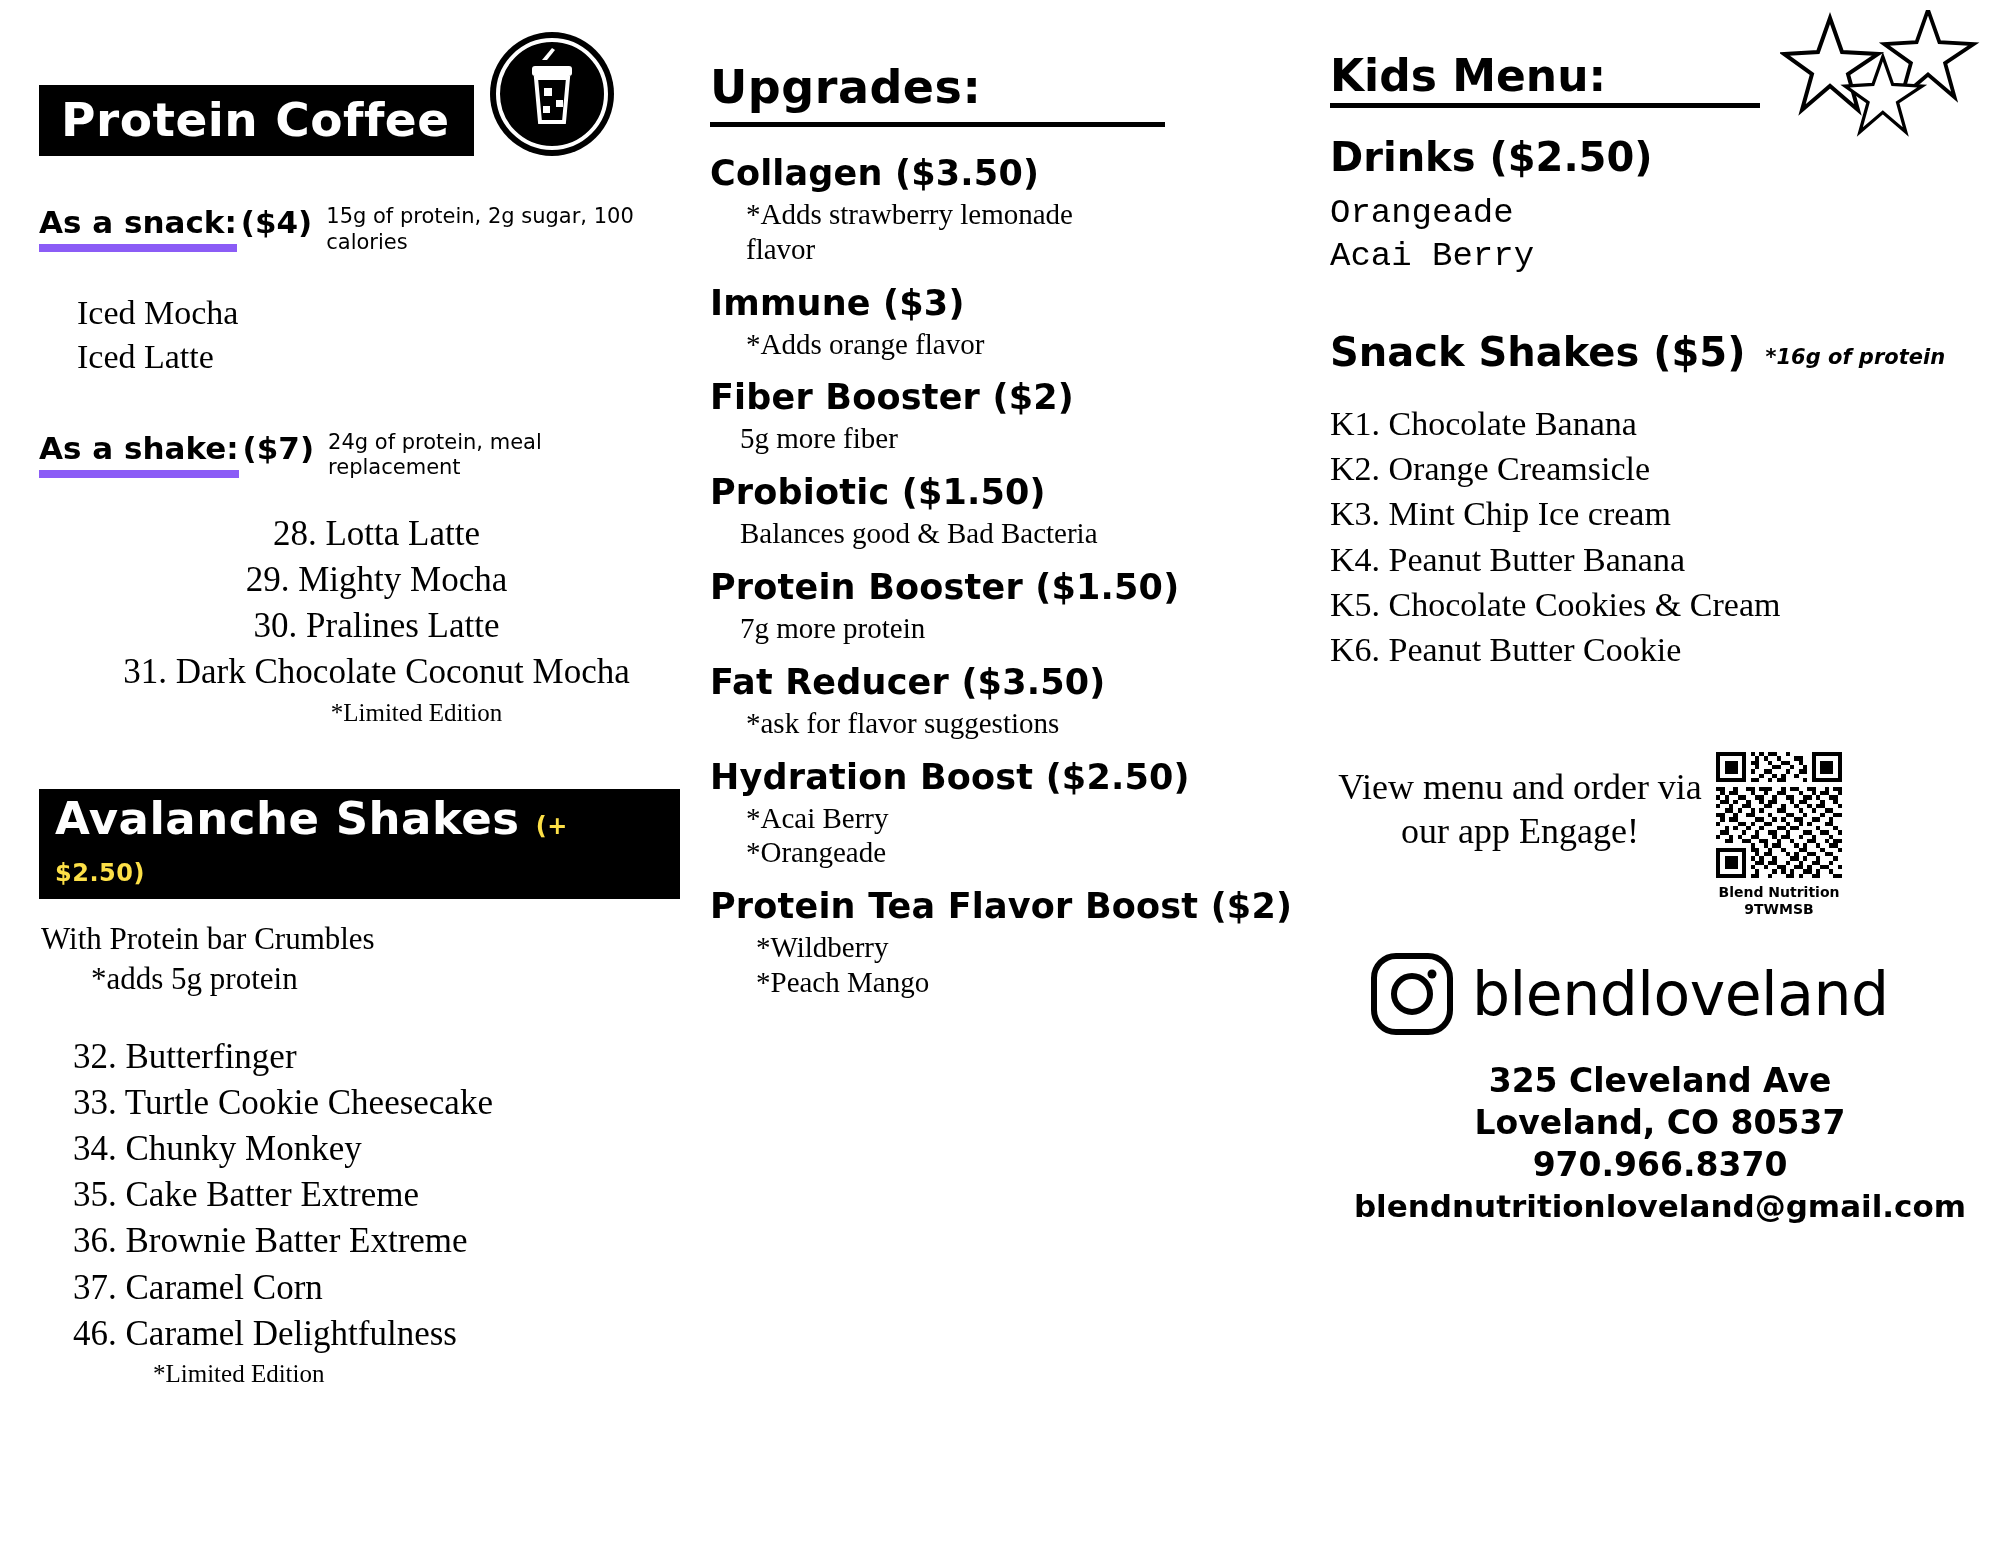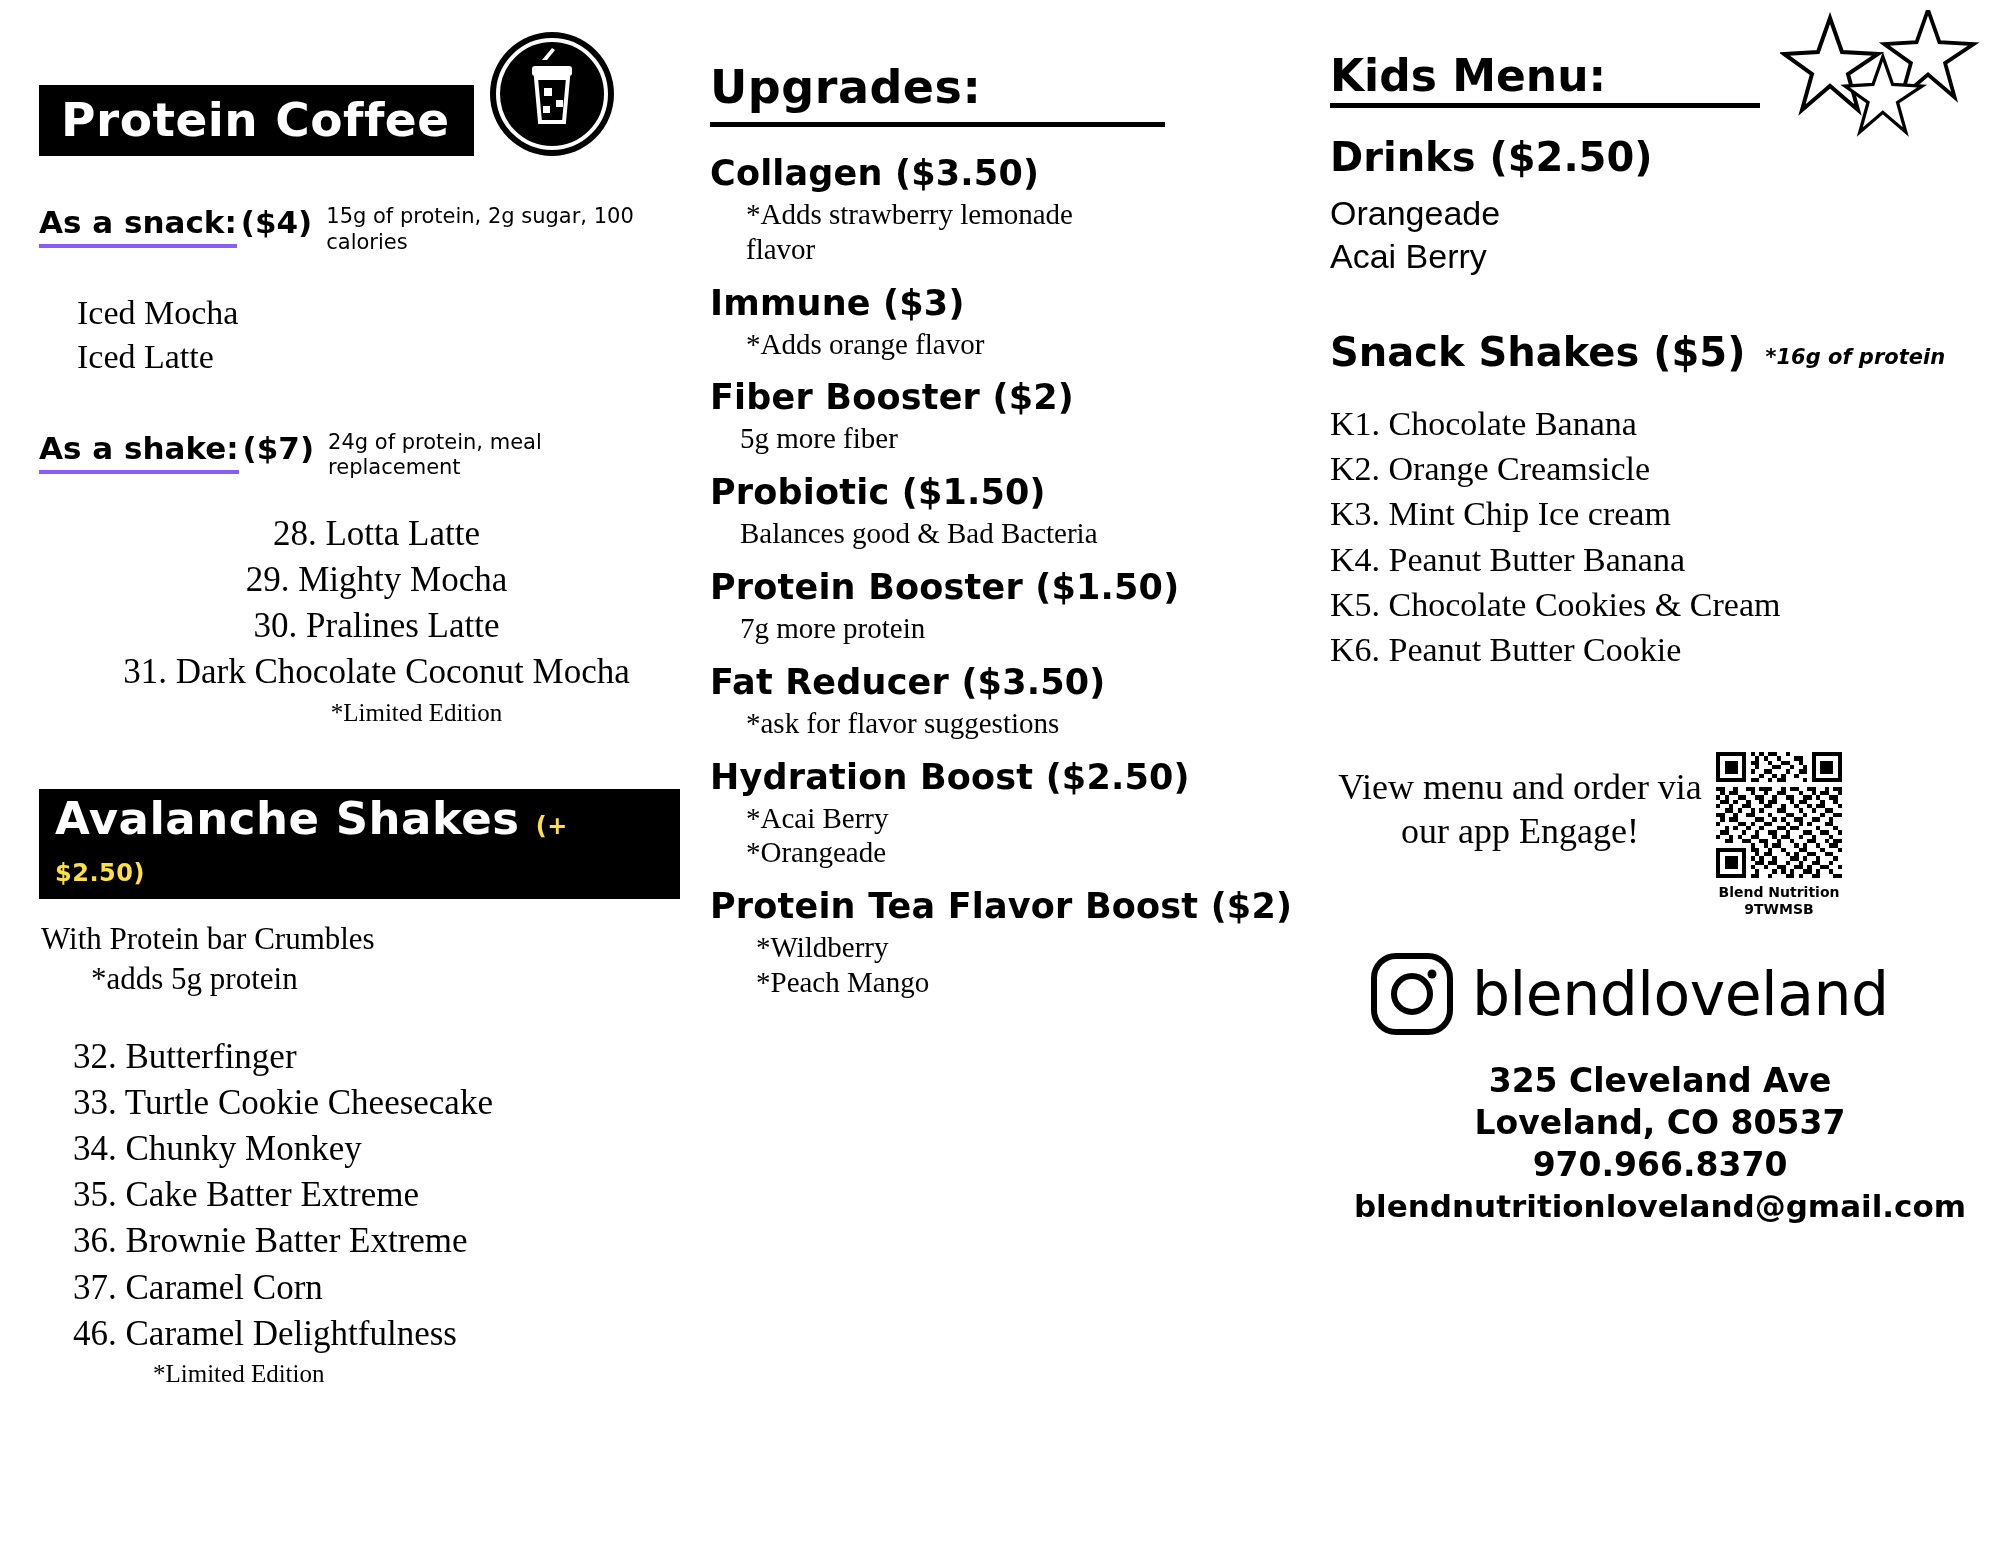--- a/index.html
+++ b/index.html
@@ -61,21 +61,21 @@
 
   
   .sub-head {
     font-family: "DejaVu Sans", sans-serif;
     font-weight: bold;
     font-size: 31px;
     display: inline-block;
   }
   .sub-head-underline {
     display: inline-block;
-    border-bottom: 4px solid #8b5cf6;
+    border-bottom: 8px solid #8b5cf6;
     padding-bottom: 4px;
   }
   .note-small {
     font-family: "DejaVu Sans", sans-serif;
     font-size: 21px;
     line-height: 1.22;
     max-width: 330px;
   }
   .row-top { display: flex; align-items: flex-start; gap: 14px; }
   .items {
@@ -121,21 +121,21 @@
   }
   .up-desc.tight { margin-left: 30px; }
 
   
   .kid-head {
     font-family: "DejaVu Sans", sans-serif;
     font-weight: bold;
     font-size: 40px;
   }
   .kid-sub {
-    font-family: Liberation Sans, sans-serif;
+    font-family: Liberation Mono, monospace;
     font-size: 34px;
     line-height: 1.25;
   }
   .kid-list {
     font-family: "Liberation Serif", serif;
     font-size: 34px;
     line-height: 1.33;
   }
   .protein16 {
     font-family: "DejaVu Sans", sans-serif;

